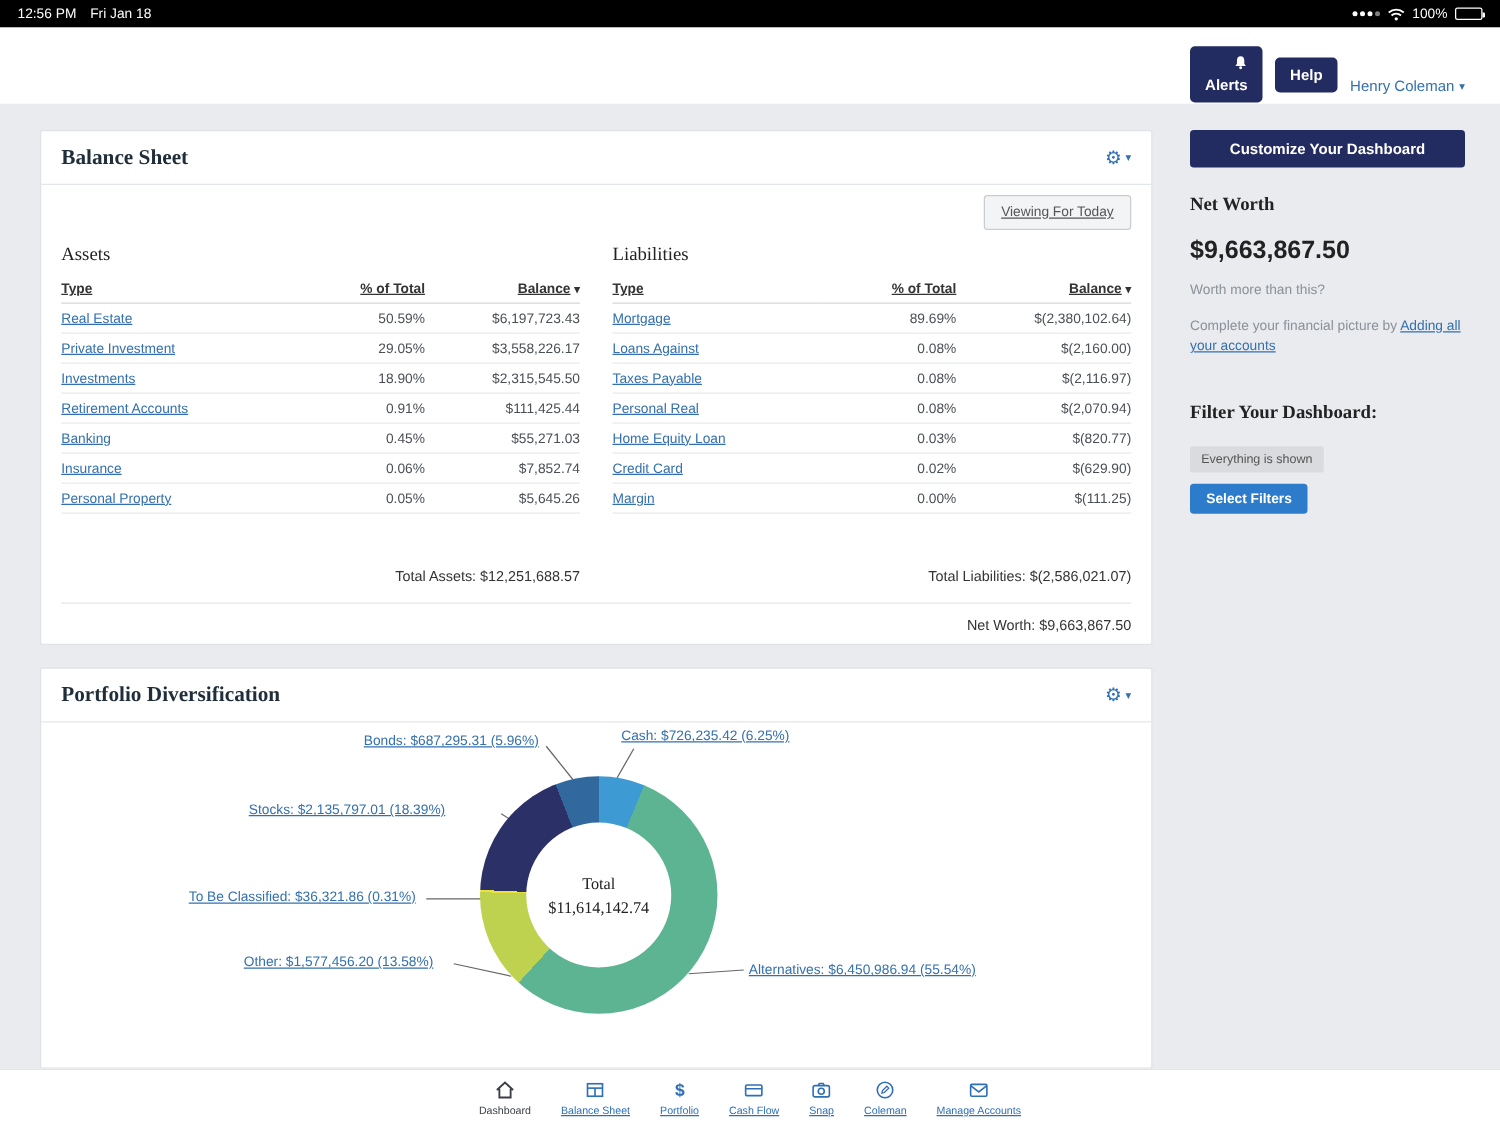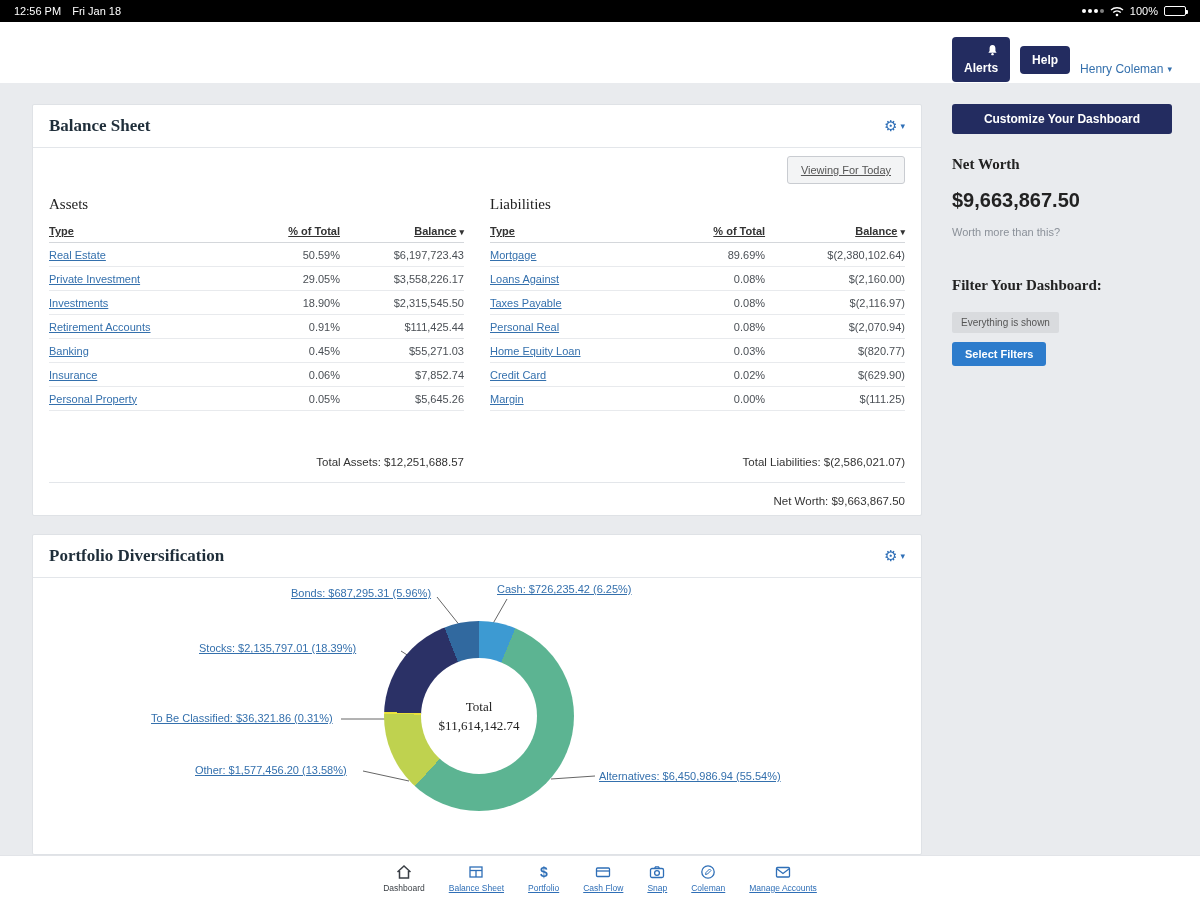--- a/index.html
+++ b/index.html
@@ -279,20 +279,24 @@
     <a class="chart-label" style="left:118px; top:177px;">To Be Classified: $36,321.86 (0.31%)</a>
     <a class="chart-label" style="left:162px; top:229px;">Other: $1,577,456.20 (13.58%)</a>
     <a class="chart-label" style="left:566px; top:235px;">Alternatives: $6,450,986.94 (55.54%)</a>
   </div>
 
   <div class="sidebar">
     <button class="customize-btn">Customize Your Dashboard</button>
     <div class="side-heading">Net Worth</div>
     <div class="networth-value">$9,663,867.50</div>
     <div class="side-small">Worth more than this?</div>
+    <div class="side-small">
+      <span>Complete your financial picture by</span>
+      <a>Adding all your accounts</a>
+    </div>
     <div class="side-heading" style="margin-top:36px;">Filter Your Dashboard:</div>
     <span class="pill">Everything is shown</span>
     <button class="select-filters-btn">Select Filters</button>
   </div>
 
   <div class="bottomnav">
     <div class="nav-item active">
       <svg width="16" height="16" viewBox="0 0 16 16">
         <path d="M1.5 8 L8 2 L14.5 8 M3.5 7 V14 H12.5 V7" stroke="currentColor" stroke-width="1.5" fill="none"></path>
       </svg>

